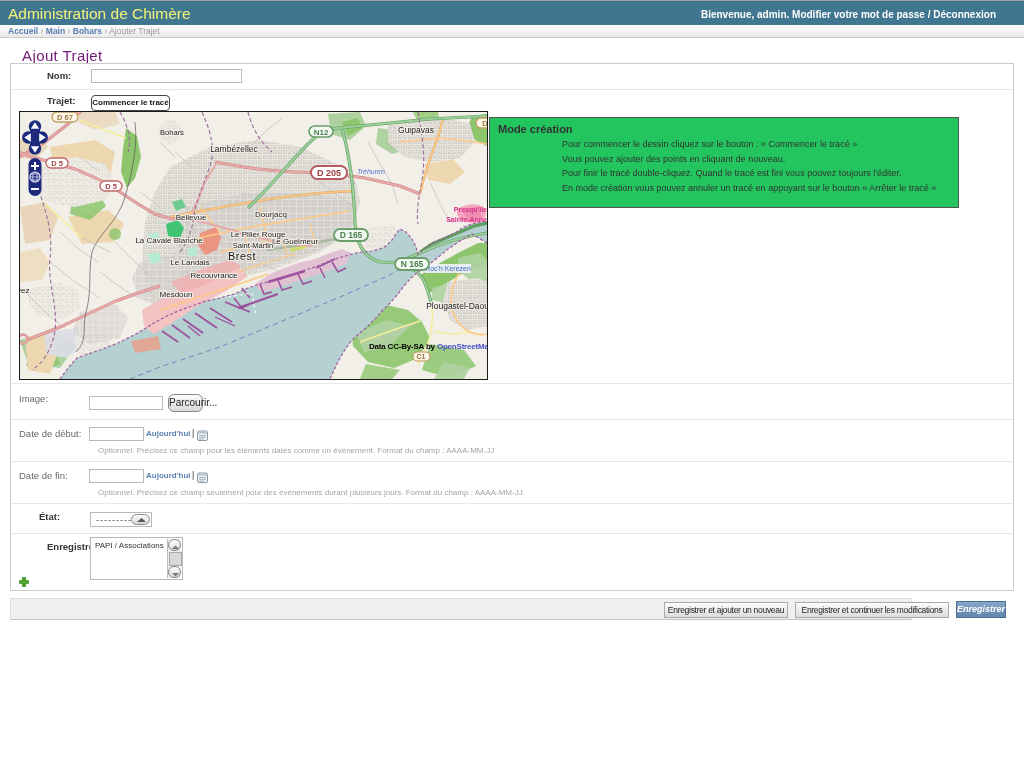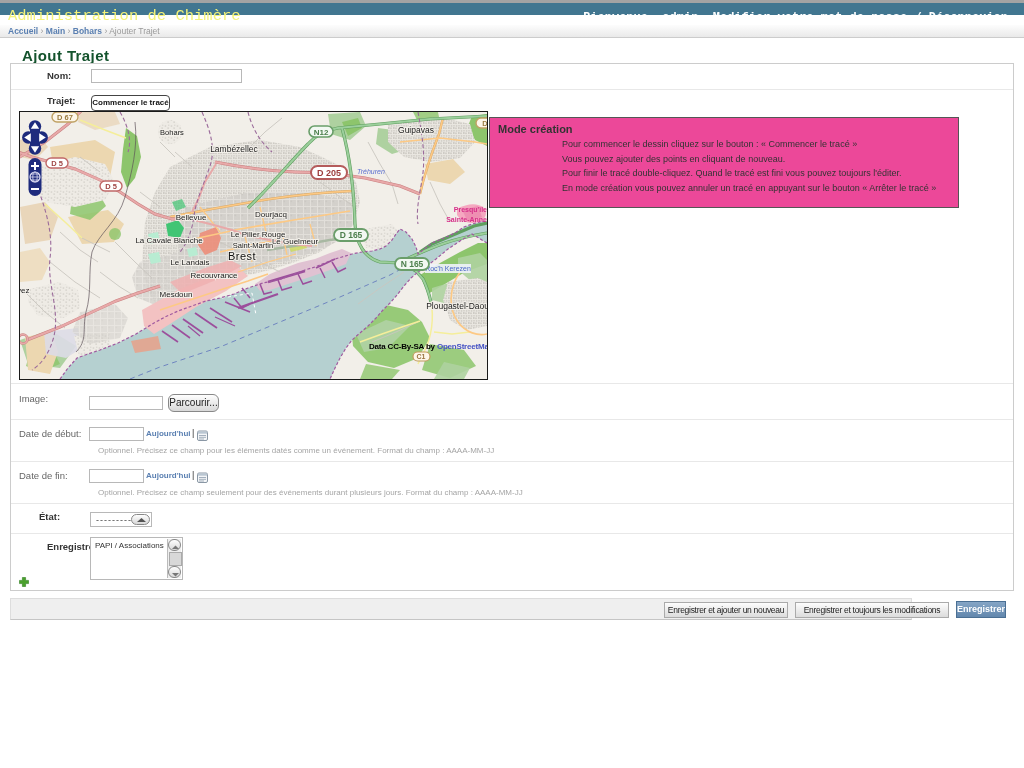--- a/index.html
+++ b/index.html
@@ -1,35 +1,35 @@
 <!DOCTYPE html>
 <html><head>
 <meta charset="utf-8">
 <style>
 html,body{margin:0;padding:0;background:#fff;font-family:"Liberation Sans",sans-serif;}
 #page{position:relative;width:1024px;height:768px;overflow:hidden;}
-#header{position:absolute;left:0;top:0;width:1024px;height:15px;background:#417690;border-top:3px solid #a3a3a3;box-sizing:border-box;font-family:Liberation Mono, monospace;}
+#header{position:absolute;left:0;top:0;width:1024px;height:25px;background:#417690;border-top:1px solid #a3a3a3;box-sizing:border-box;}
 #brand{position:absolute;left:8px;top:4px;font-size:15.5px;color:#f4f379;}
-#usertools{position:absolute;right:16px;top:8px;font-size:12px;font-weight:bold;color:#fff;letter-spacing:0;}
+#usertools{position:absolute;right:28px;top:8px;font-size:10px;font-weight:bold;color:#fff;letter-spacing:0;}
 #crumbs{position:absolute;left:0;top:25px;width:1024px;height:13px;background:linear-gradient(#fdfdfd,#e9e9e9);border-bottom:1px solid #ccc;font-size:8.5px;color:#999;padding:1px 0 0 8px;box-sizing:border-box;}
 #crumbs a{color:#5b80b2;font-weight:bold;text-decoration:none;}
-h1{position:absolute;left:20px;top:45px;margin:2px;font-size:15px;font-weight:bold;color:#14532d;letter-spacing:0.4px;}
+h1{position:absolute;left:20px;top:45px;margin:2px;font-size:15px;font-weight:normal;color:#701a75;letter-spacing:0.4px;}
 #box{position:absolute;left:10px;top:63px;width:1002px;height:526px;border:1px solid #ccc;background:#fff;}
 .sep{position:absolute;left:0;width:1002px;height:1px;background:#e8e8e8;}
 .lbl{position:absolute;font-size:9.5px;color:#666;}
 .lblb{position:absolute;font-size:9.5px;color:#333;font-weight:bold;margin-left:28px;}
 .inp{position:absolute;border:1px solid #b8b8b8;background:#fff;box-sizing:border-box;}
 .help{position:absolute;font-size:8px;color:#a5a5a5;white-space:nowrap;margin-left:8px;}
 .today{position:absolute;font-size:8px;font-weight:bold;color:#5b80b2;white-space:nowrap;}
 #submitrow{position:absolute;left:10px;top:598px;width:902px;height:22px;background:#efefef;border:1px solid #ddd;border-bottom:1px solid #c5c5c5;box-sizing:border-box;}
 .sbtn{position:absolute;top:3px;height:16px;background:linear-gradient(#fdfdfd,#dcdcdc);border:1px solid #aaa;font-size:8.5px;letter-spacing:-0.3px;color:#222;text-align:center;line-height:14px;box-sizing:border-box;white-space:nowrap;overflow:hidden;}
-#defbtn{position:absolute;top:2px;height:17px;background:linear-gradient(#85a5c5,#6287ad);border:1px solid #4a6f93;font-size:9px;font-weight:bold;color:#fff;text-align:center;line-height:15px;box-sizing:border-box;white-space:nowrap;}
+#defbtn{position:absolute;top:2px;height:17px;background:linear-gradient(#85a5c5,#6287ad);border:1px solid #4a6f93;font-size:9px;font-weight:bold;color:#fff;text-align:center;line-height:15px;box-sizing:border-box;white-space:nowrap;font-style:italic;}
 #traceBtn{position:absolute;left:80px;top:31px;width:79px;height:16px;border:1px solid #444;border-radius:4px;background:#fff;font-size:8px;font-weight:bold;color:#111;text-align:center;line-height:14px;box-sizing:border-box;white-space:nowrap;}
 #mapwrap{position:absolute;left:8px;top:47px;width:467px;height:267px;border:1px solid #1a1a1a;}
-#infobox{position:absolute;left:478px;top:53px;width:470px;height:91px;background:#ec4899;border:1px solid #555;box-sizing:border-box;}
+#infobox{position:absolute;left:478px;top:53px;width:470px;height:91px;background:#22c55e;border:1px solid #555;box-sizing:border-box;}
 #infobox b{display:block;margin:5px 0 4px 8px;font-size:11px;color:#333;}
 #infobox div{margin:0 0 4.5px 72px;font-size:9px;color:#333;white-space:nowrap;}
 .gtkbtn{position:absolute;background:linear-gradient(#fefefe,#d8d8d8);border:1px solid #888;border-radius:6px;box-sizing:border-box;}
 </style>
 </head>
 <body>
 <div id="page">
 <div id="header">
       <span id="brand">Administration de Chimère</span>
       <span id="usertools">Bienvenue, admin. Modifier votre mot de passe / Déconnexion</span>
@@ -333,21 +333,21 @@
 </div>
   <div id="infobox">
     <b>Mode création</b>
     <div>Pour commencer le dessin cliquez sur le bouton : « Commencer le tracé »</div>
     <div>Vous pouvez ajouter des points en cliquant de nouveau.</div>
     <div>Pour finir le tracé double-cliquez. Quand le tracé est fini vous pouvez toujours l'éditer.</div>
     <div>En mode création vous pouvez annuler un tracé en appuyant sur le bouton « Arrêter le tracé »</div>
   </div>
   <div class="lbl" style="left:8px;top:329px">Image:</div>
   <div class="inp" style="left:78px;top:332px;width:74px;height:14px"></div>
-  <div class="gtkbtn" style="left:157px;top:330px;width:51px;height:18px;font-size:10px;color:#222;text-align:center;line-height:16px;">Parcourir...</div>
+  <div class="gtkbtn" style="left:157px;top:330px;width:35px;height:18px;font-size:10px;color:#222;text-align:center;line-height:16px;">Parcourir...</div>
   <div class="lbl" style="left:8px;top:364px">Date de début:</div>
   <div class="inp" style="left:78px;top:363px;width:55px;height:14px"></div>
   <div class="today" style="left:135px;top:365px">Aujourd'hui</div>
   <div style="position:absolute;left:181px;top:364px;font-size:9px;color:#333">|</div>
   <div style="position:absolute;left:186px;top:363px"><svg width="11" height="11" viewBox="0 0 11 11">
           <rect x="0.5" y="1" width="10" height="9.5" rx="1.5" fill="#f4f6f8" stroke="#8a97a5" stroke-width="1"></rect>
           <rect x="1" y="1.5" width="9" height="2.2" fill="#b9c6d2"></rect>
           <path d="M2,5.5 h7 M2,7.3 h7 M2,9 h5" stroke="#9aa7b5" stroke-width="0.9" fill="none"></path>
         </svg></div>
   <div class="help" style="left:79px;top:382px">Optionnel. Précisez ce champ pour les éléments datés comme un événement. Format du champ : AAAA-MM-JJ</div>
@@ -382,16 +382,16 @@
               <path d="M3,4 L6.5,7.5 L10,4 Z" fill="#777"></path>
             </svg></span>
     </span>
   </div>
   <svg style="position:absolute;left:8px;top:513px" width="10" height="10" viewBox="0 0 10 10">
         <path d="M3.4,0.5 h3.2 v2.9 h2.9 v3.2 h-2.9 v2.9 h-3.2 v-2.9 h-2.9 v-3.2 h2.9 Z" fill="#4aa02c" stroke="#2e7d1e" stroke-width="0.6"></path>
       </svg>
 </div>
 <div id="submitrow">
   <div class="sbtn" style="left:653px;width:124px">Enregistrer et ajouter un nouveau</div>
-  <div class="sbtn" style="left:784px;width:154px">Enregistrer et toujours les modifications</div>
+  <div class="sbtn" style="left:784px;width:154px">Enregistrer et continuer les modifications</div>
   <div id="defbtn" style="left:945px;width:50px">Enregistrer</div>
 </div>
 </div>
 
 </body></html>

